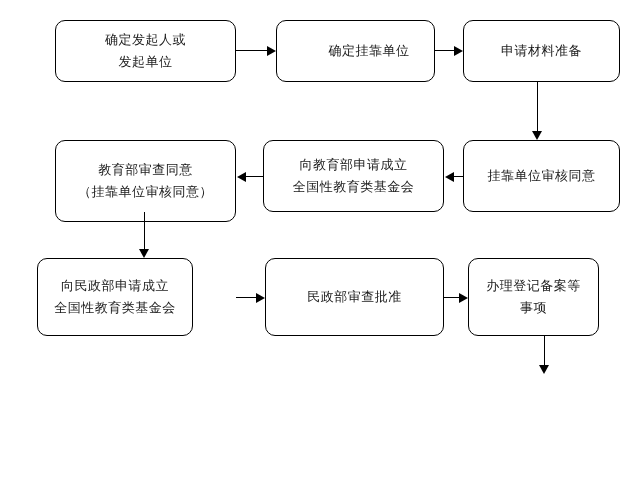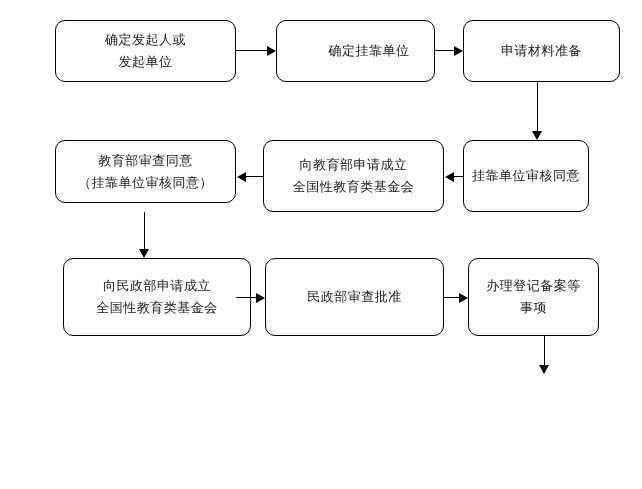--- a/index.html
+++ b/index.html
@@ -77,35 +77,35 @@
   </div>
 
   <div class="node" style="left:256px; top:20px; width:159px; height:62px;padding-left:27px;">
     <span class="line">确定挂靠单位</span>
   </div>
 
   <div class="node" style="left:443px; top:20px; width:157px; height:62px;">
     <span class="line">申请材料准备</span>
   </div>
 
-  <div class="node" style="left:443px; top:140px; width:126px; height:72px;">
+  <div class="node" style="left:443px; top:140px; width:157px; height:72px;">
     <span class="line">挂靠单位审核同意</span>
   </div>
 
   <div class="node" style="left:243px; top:140px; width:181px; height:72px;">
     <span class="line">向教育部申请成立</span>
     <span class="line">全国性教育类基金会</span>
   </div>
 
-  <div class="node" style="left:35px; top:140px; width:181px; height:63px;">
+  <div class="node" style="left:35px; top:140px; width:181px; height:82px;">
     <span class="line">教育部审查同意</span>
     <span class="line">（挂靠单位审核同意）</span>
   </div>
 
-  <div class="node" style="left:43px; top:258px; width:188px; height:78px;">
+  <div class="node" style="left:17px; top:258px; width:156px; height:78px;">
     <span class="line">向民政部申请成立</span>
     <span class="line">全国性教育类基金会</span>
   </div>
 
   <div class="node" style="left:245px; top:258px; width:179px; height:78px;">
     <span class="line">民政部审查批准</span>
   </div>
 
   <div class="node" style="left:448px; top:258px; width:131px; height:78px;">
     <span class="line">办理登记备案等</span>

